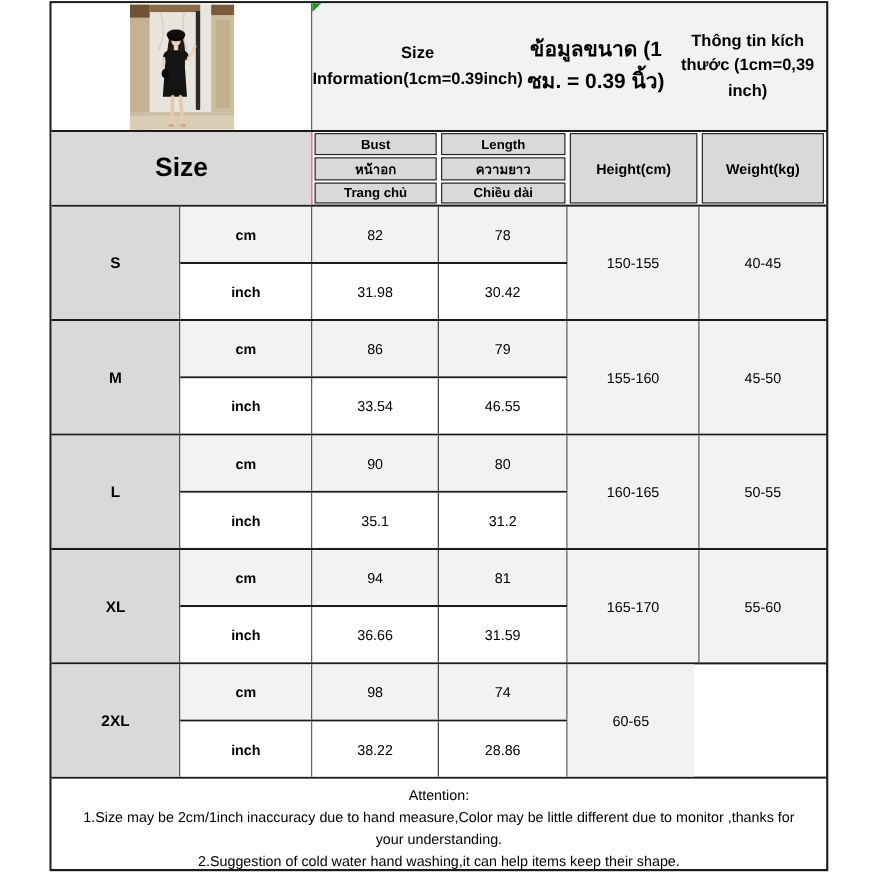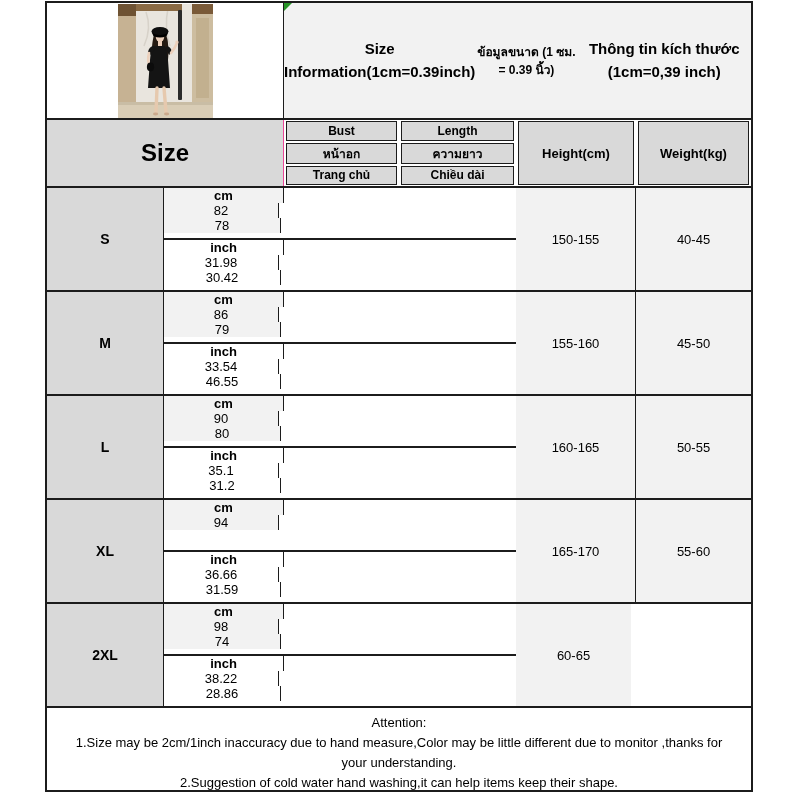--- a/index.html
+++ b/index.html
@@ -19,21 +19,21 @@
   .photo-cell {
     width:237px; border-right:1px solid #1c1c1c; background:#fff;
     display:flex; align-items:center; justify-content:center;
   }
   .title-cell {
     flex:1; background:#f2f2f2; position:relative;
     display:flex; flex-direction:row; align-items:center; justify-content:center;
     text-align:center; line-height:1.5;
   }
   .title-en { font-size:15px; font-weight:bold; }
-  .title-th { font-size:12px; font-weight:bold; }
+  .title-th { font-size:19px; font-weight:bold; }
   .title-vi { font-size:15px; font-weight:bold; }
   .corner-marker {
     position:absolute; top:0; left:0; width:0; height:0;
     border-top:8px solid #269326; border-right:8px solid transparent;
   }
 
   
   .header-row { height:68px; background:#fff; }
   .size-hcell {
     width:237px; border-right:1px solid #ec4899; background:#d9d9d9;
@@ -53,21 +53,21 @@
   .hbox.big { font-size:13px; }
 
   
   .section { height:104px; }
   .label-cell {
     width:117px; border-right:1px solid #1c1c1c; background:#d9d9d9;
     display:flex; align-items:center; justify-content:center;
     font-size:14px; font-weight:bold;
   }
   .col2 { width:352px; display:flex; flex-direction:column; }
-  .subrow { display:flex; height:50px;flex-direction:column; }
+  .subrow { display:flex; height:50px; }
   .subrow.cmrow { height:52px; border-bottom:2px solid #1c1c1c; }
   .ucell {
     width:120px; border-right:1px solid #1c1c1c;
     display:flex; align-items:center; justify-content:center;
     font-size:13px; font-weight:bold;
   }
   .vcell {
     display:flex; align-items:center; justify-content:center; font-size:13px;
   }
   .vcell.w-bust { width:115px; border-right:1px solid #1c1c1c; }
@@ -213,20 +213,21 @@
       <div class="mcell w-height">160-165</div>
       <div class="mcell w-weight">50-55</div>
     </div>
 
     <div class="row section">
       <div class="label-cell">XL</div>
       <div class="col2">
         <div class="subrow cmrow">
           <div class="ucell">cm</div>
           <div class="vcell w-bust">94</div>
+          <div class="vcell w-length">81</div>
         </div>
         <div class="subrow inchrow">
           <div class="ucell">inch</div>
           <div class="vcell w-bust">36.66</div>
           <div class="vcell w-length">31.59</div>
         </div>
       </div>
       <div class="mcell w-height">165-170</div>
       <div class="mcell w-weight">55-60</div>
     </div>

